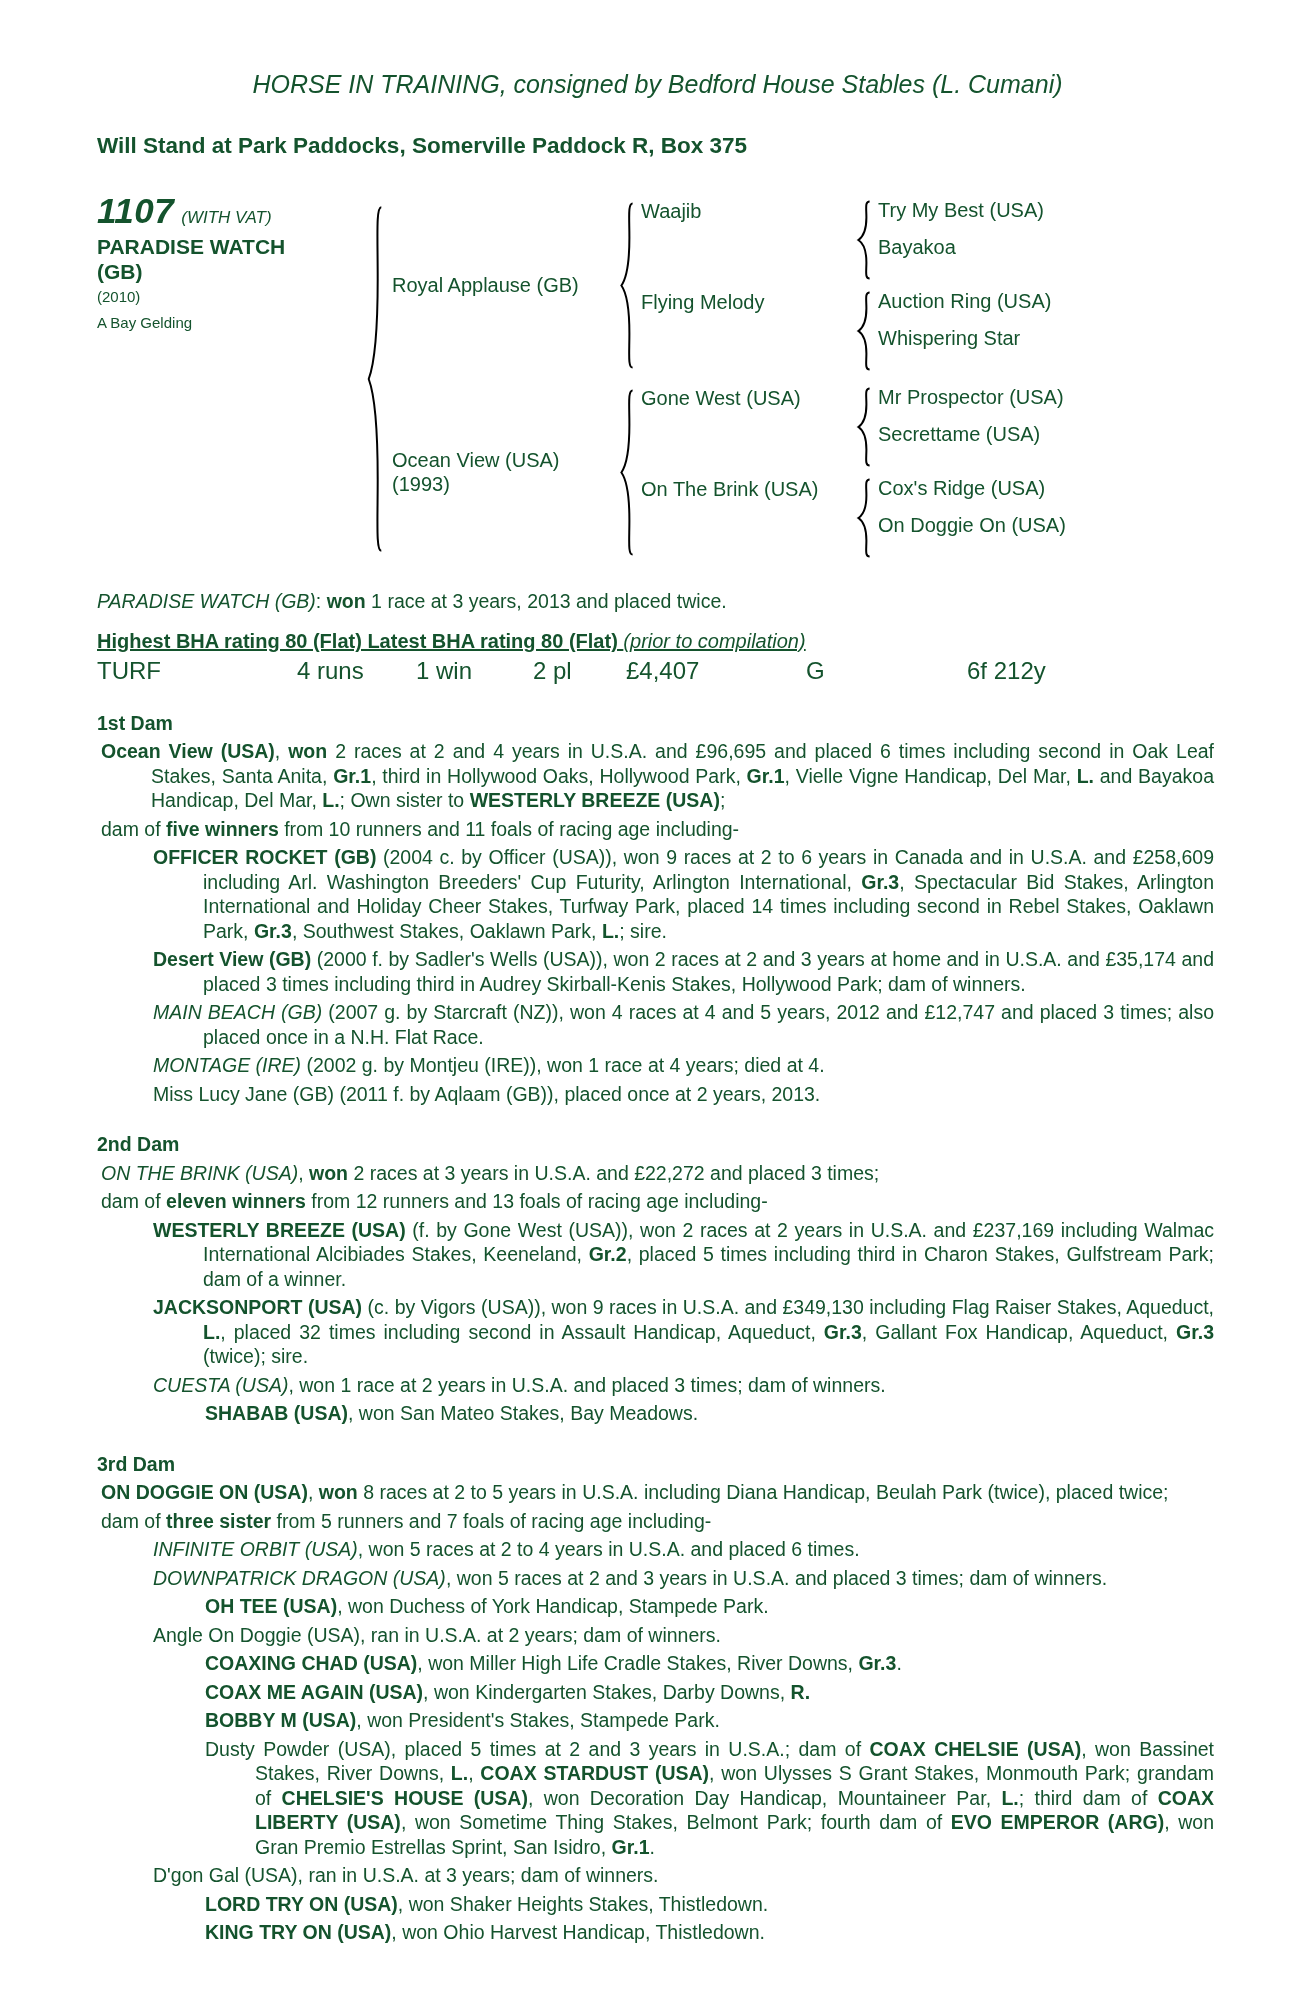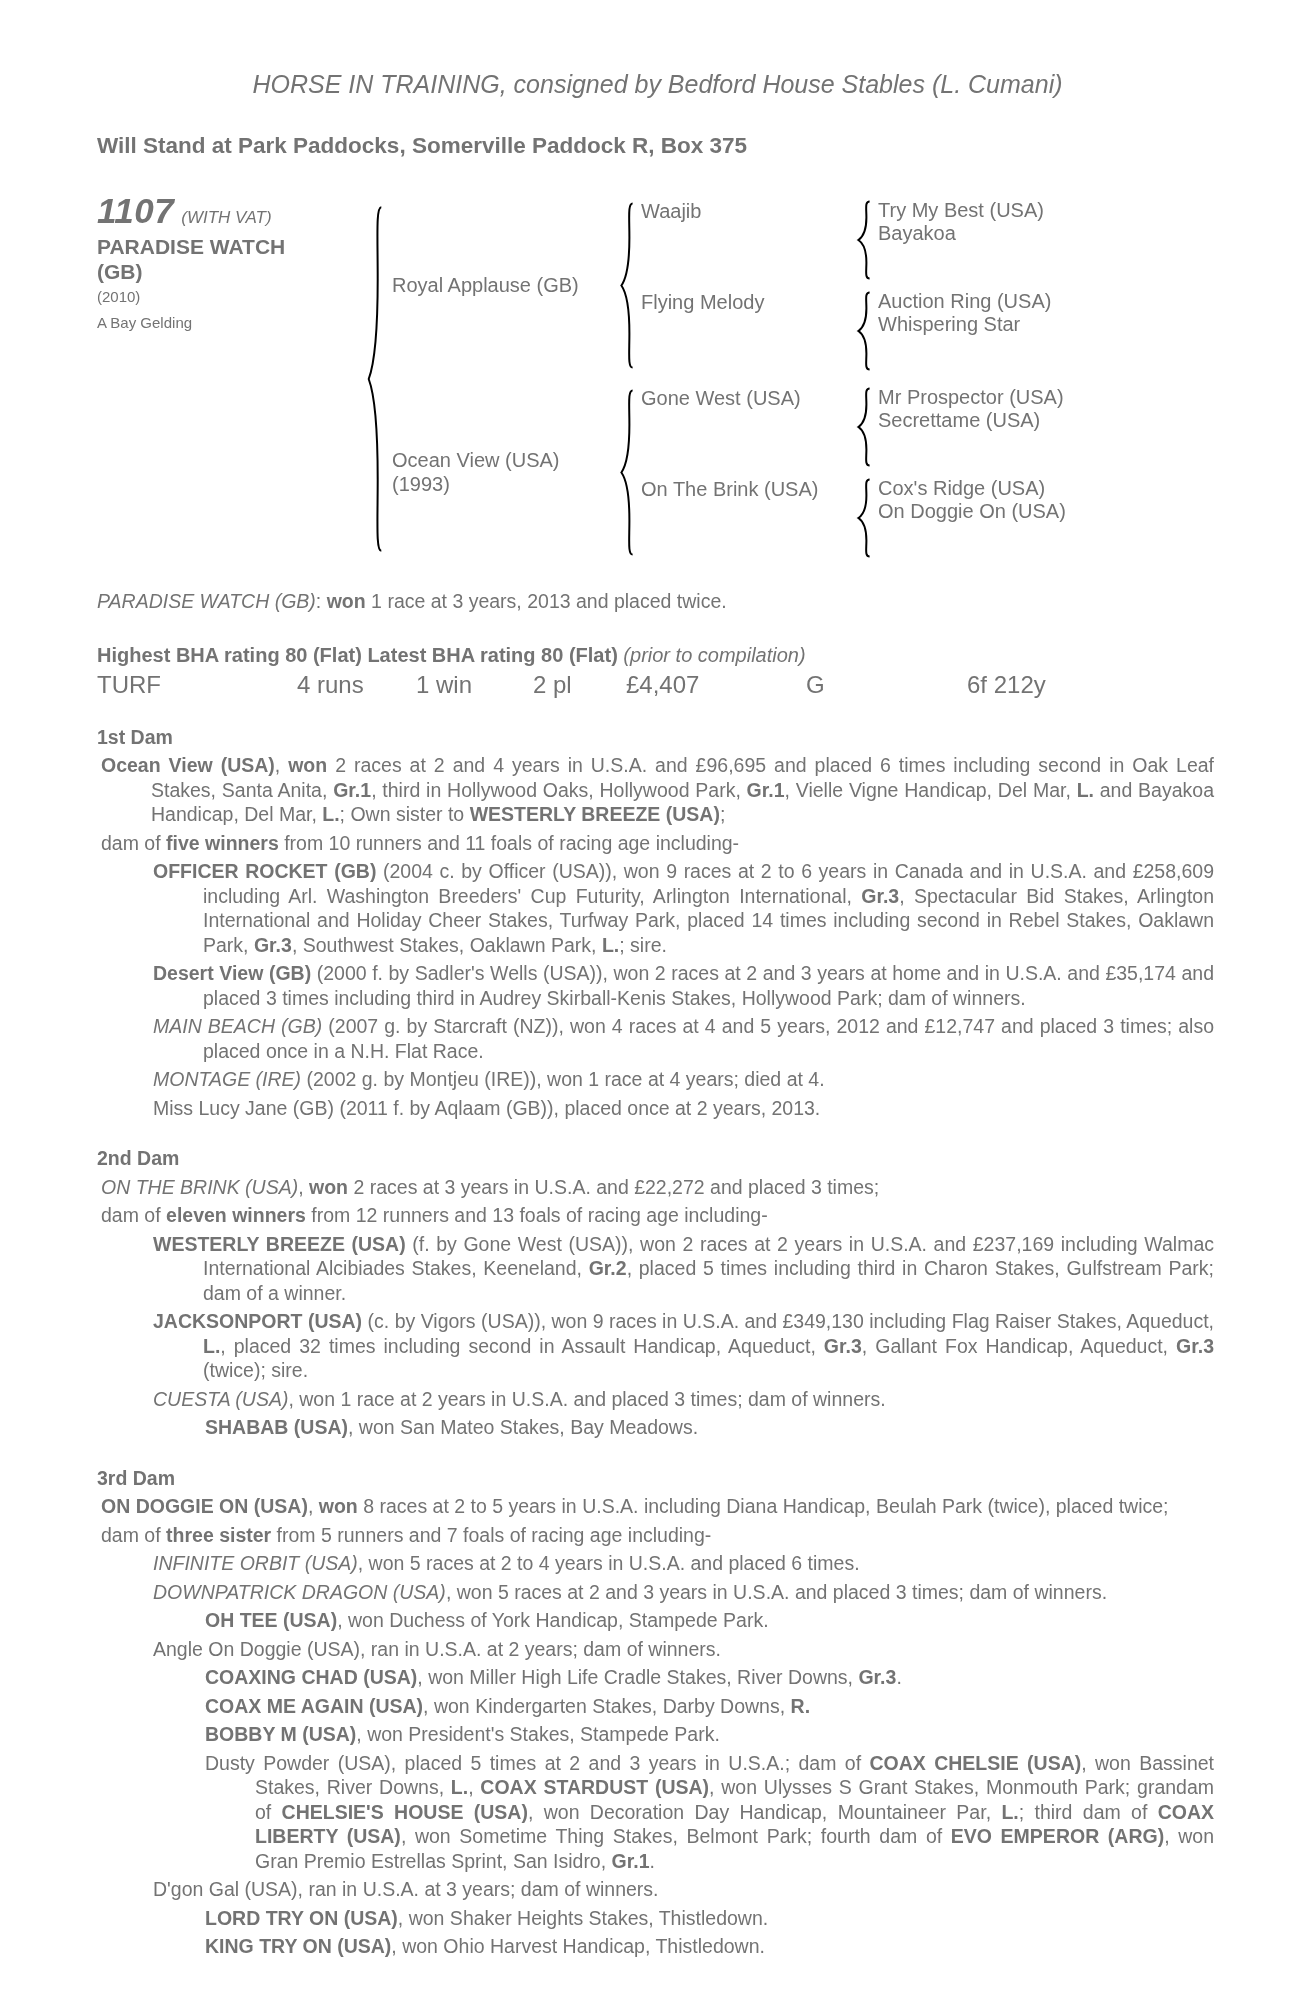--- a/index.html
+++ b/index.html
@@ -1,17 +1,17 @@
 <!DOCTYPE html>
 <html><head>
 <meta charset="utf-8">
 <style>
   html,body { margin:0; padding:0; background:#e8e8e8; }
   .page {
-    width:1314px; height:2000px; margin:0 auto; background:#ffffff; color:#737373;
+    width:1314px; height:2000px; margin:0 auto; background:#ffffff; color:#14532d;
     font-family:"Liberation Sans", sans-serif; font-size:19.5px; line-height:24.5px;
     box-sizing:border-box; padding:0 96px 0 97px; overflow:hidden; position:relative;
   }
   .header { padding-top:70px; text-align:center; font-style:italic; font-size:25px; line-height:28px; }
   .stand  { margin-top:36px; font-weight:bold; font-size:22.5px; }
 
   
   .ped { margin-top:40px; display:flex; align-items:flex-start; }
   .lot-block { width:269px; flex:none; }
   .lot-line { white-space:nowrap; margin-bottom:4px;font-style:italic; }
@@ -23,26 +23,26 @@
   .tree { display:flex; flex:1; align-items:stretch; }
   .brace { width:16px; flex:none; align-self:stretch; height:auto; margin:1px 6px 1px 0; }
   .brace.big { width:18px; margin-right:8px; }
   .brace path { fill:none; stroke:#000; stroke-width:2; vector-effect:non-scaling-stroke; }
   .gen1col { display:flex; flex-direction:column; gap:14px; flex:1; justify-content:center; }
   .gen1 { display:flex; align-items:center; }
   .gen1name { width:227px; flex:none; font-size:20px; line-height:24px; }
   .gen2col { display:flex; flex-direction:column; gap:9px; flex:1; }
   .gen2 { display:flex; align-items:flex-start; }
   .gen2name { width:215px; flex:none; font-size:20px; }
-  .gen3col { display:flex; flex-direction:column; gap:1px; }
+  .gen3col { display:flex; flex-direction:column; gap:15px; }
   .gen3col div { font-size:20px; line-height:22px; white-space:nowrap; }
 
   
   .racerecord { margin:30px 0 0 0; }
-  .rating { margin-top:30px; }
+  .rating { margin-top:16px;text-decoration:underline; }
   .rating-head { margin:0; font-size:20px; }
   .rating-row { position:relative; height:26px; margin-top:5px; font-size:24px; }
   .rating-row span { position:absolute; top:0; white-space:nowrap; }
   .c0{left:0} .c1{left:200px} .c2{left:319px} .c3{left:436px}
   .c4{left:529px} .c5{left:709px} .c6{left:870px}
 
   
   #sections { margin-top:26px; }
   .dam-section + .dam-section { margin-top:26px; }
   .dam-heading { font-weight:bold; }

